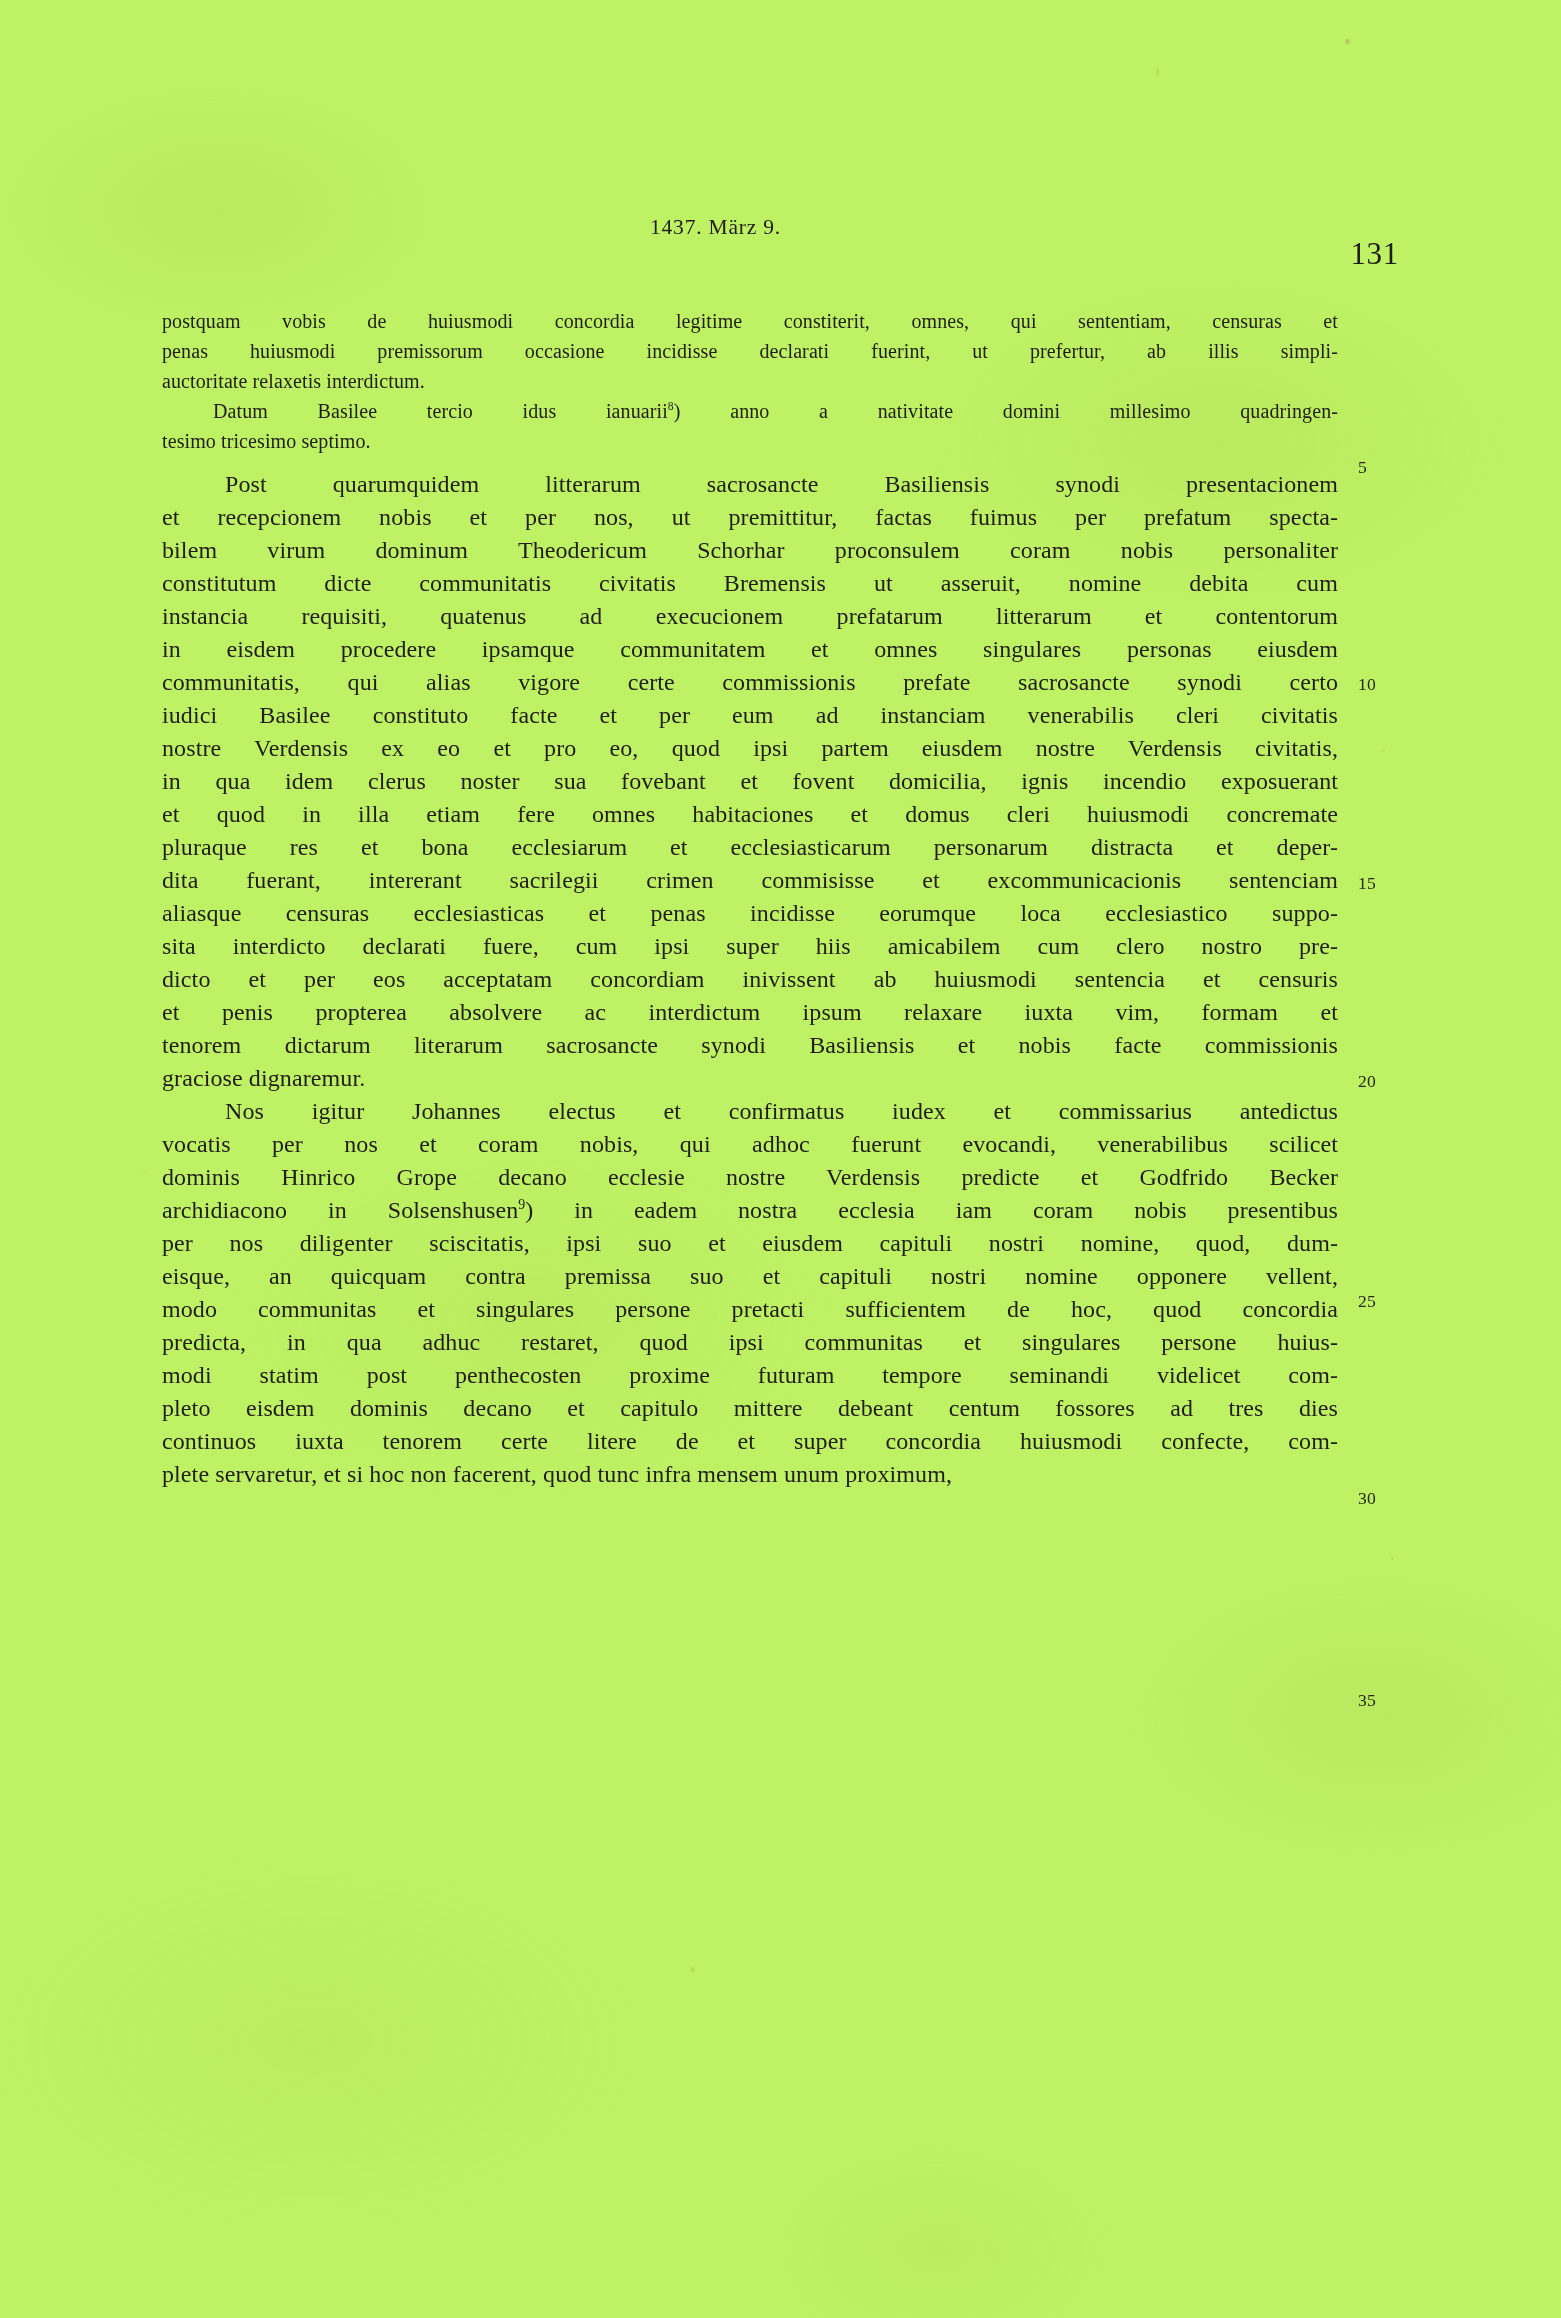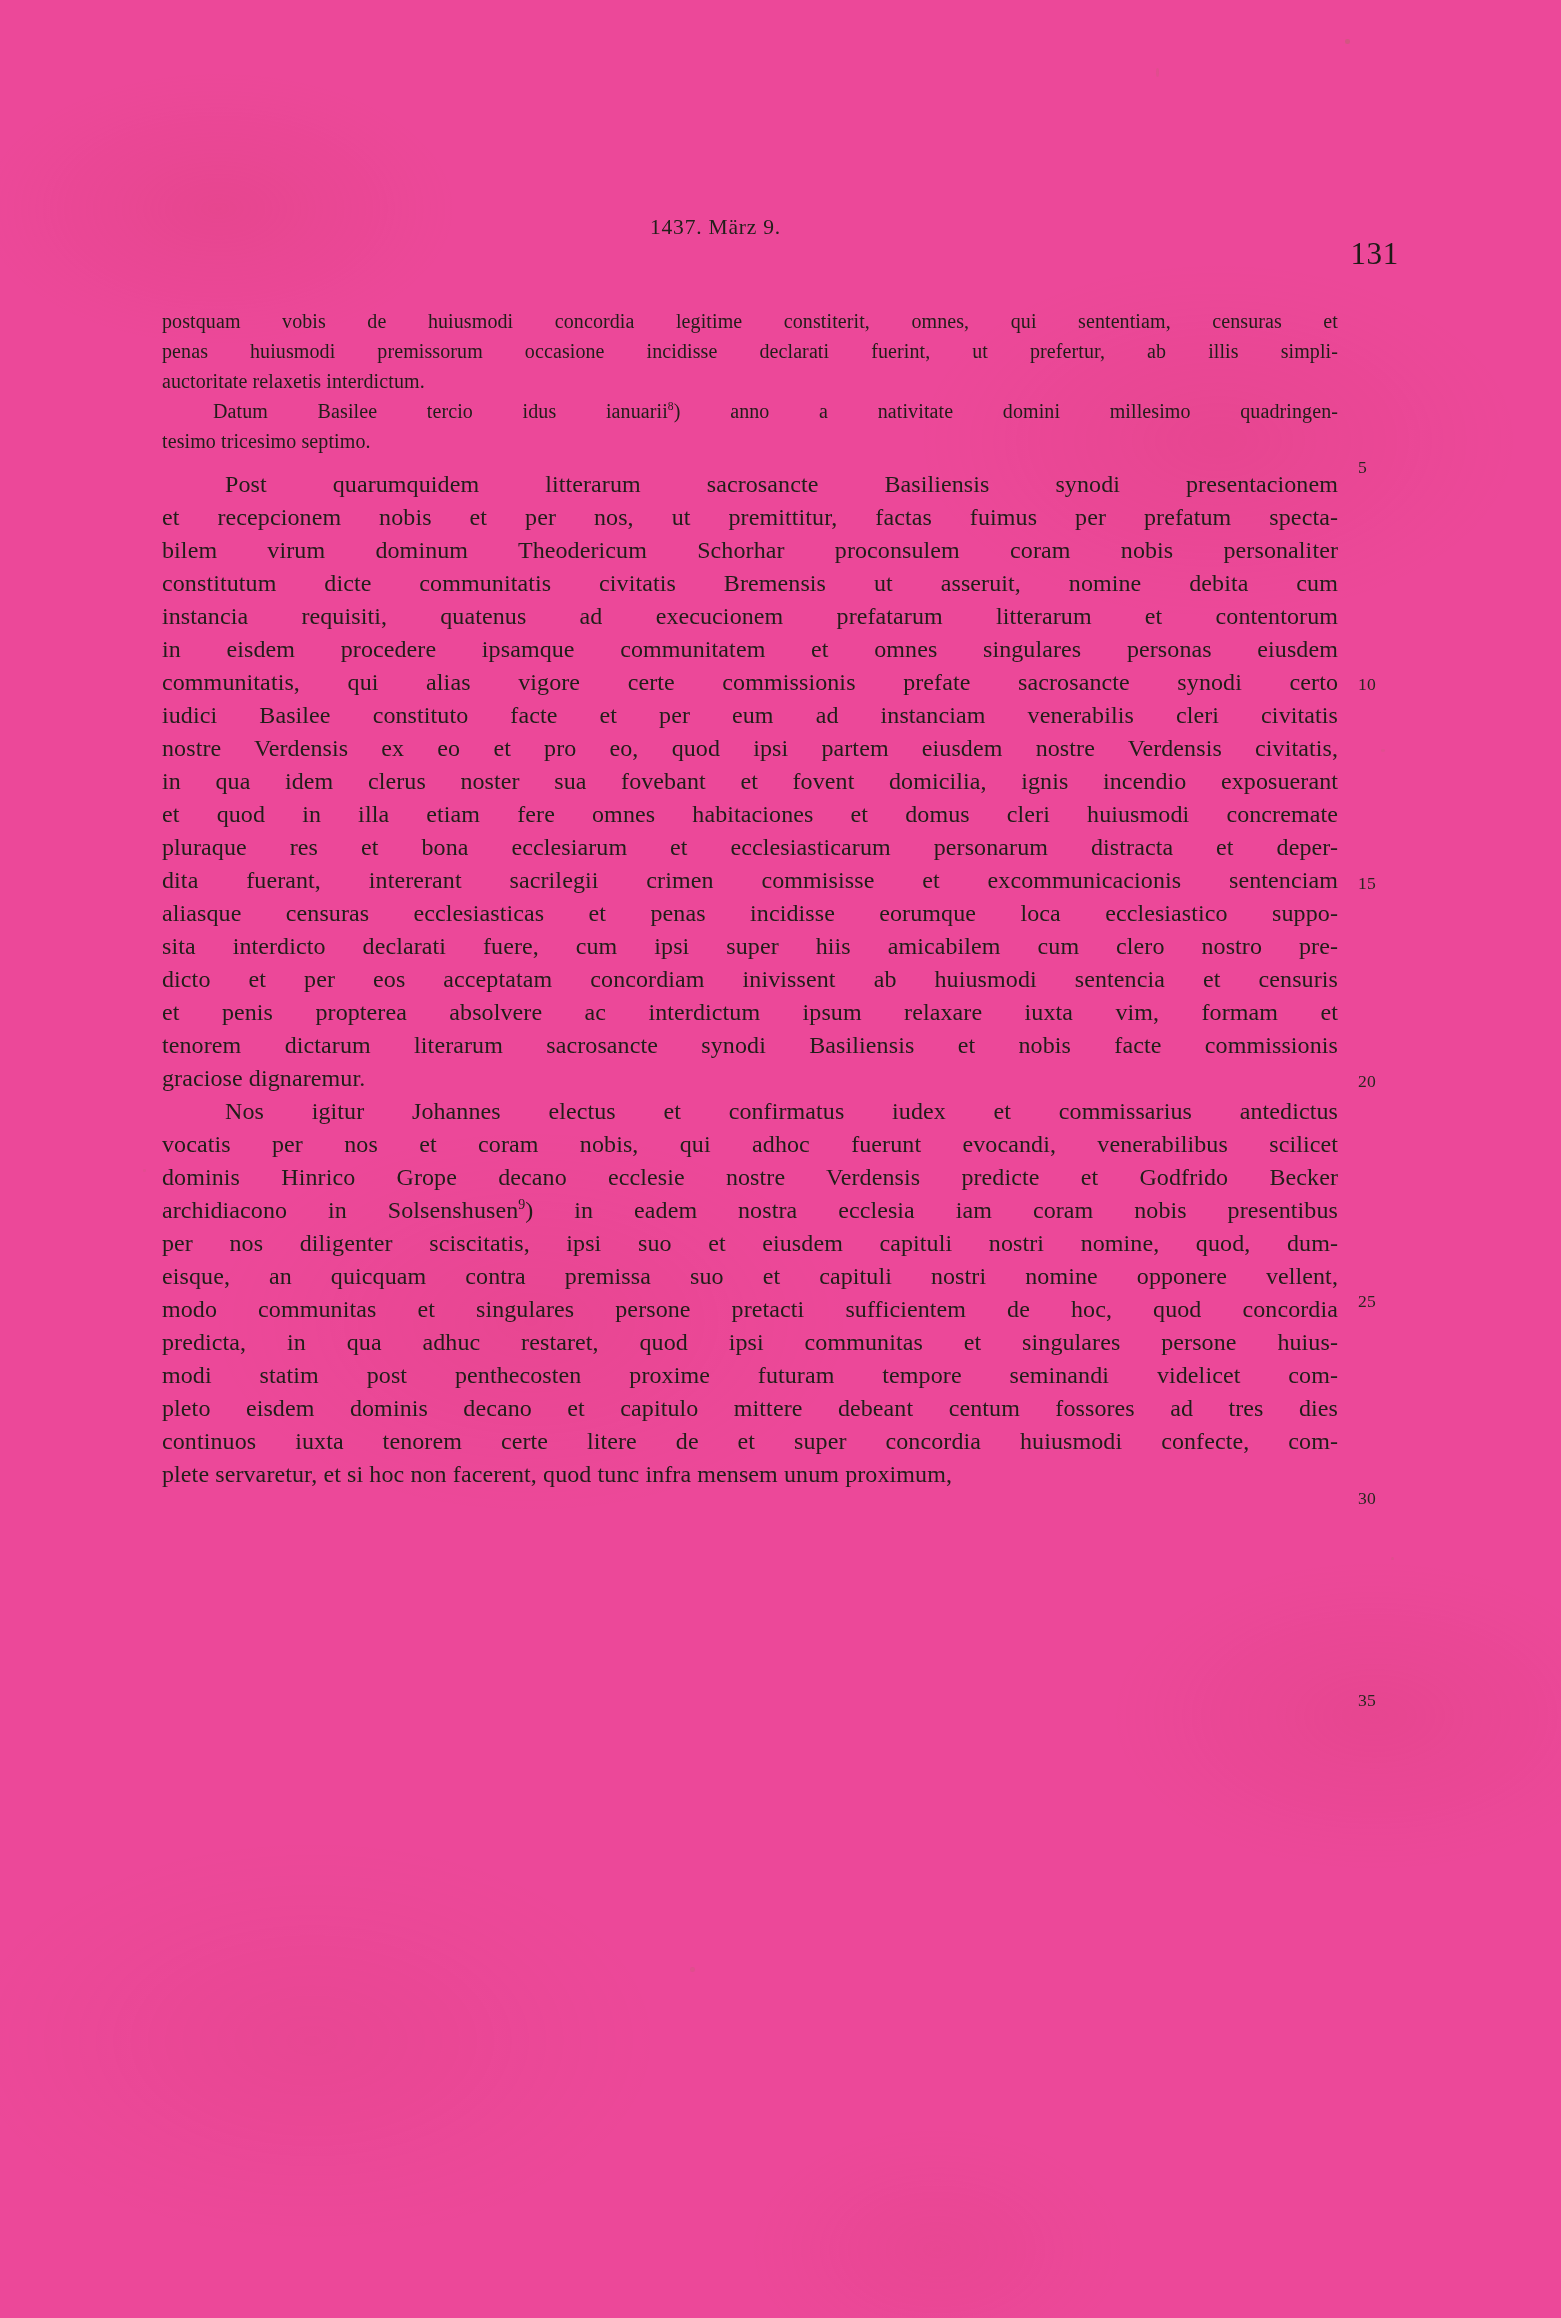--- a/index.html
+++ b/index.html
@@ -7,21 +7,21 @@
     padding: 0;
     background: #ffffff;
   }
   body {
     font-family: "Liberation Serif", "DejaVu Serif", serif;
   }
   .page {
     position: relative;
     width: 1562px;
     height: 2319px;
-    background: #ec4899;
+    background: #bef264;
     overflow: hidden;
   }
   
   .paper-grain {
     position: absolute;
     inset: 0;
     pointer-events: none;
     background:
       radial-gradient(ellipse 339px 195px at 14% 9%, rgba(214,186,132,0.13), rgba(214,186,132,0) 70%),
       radial-gradient(ellipse 417px 247px at 78% 19%, rgba(206,176,120,0.10), rgba(206,176,120,0) 72%),

